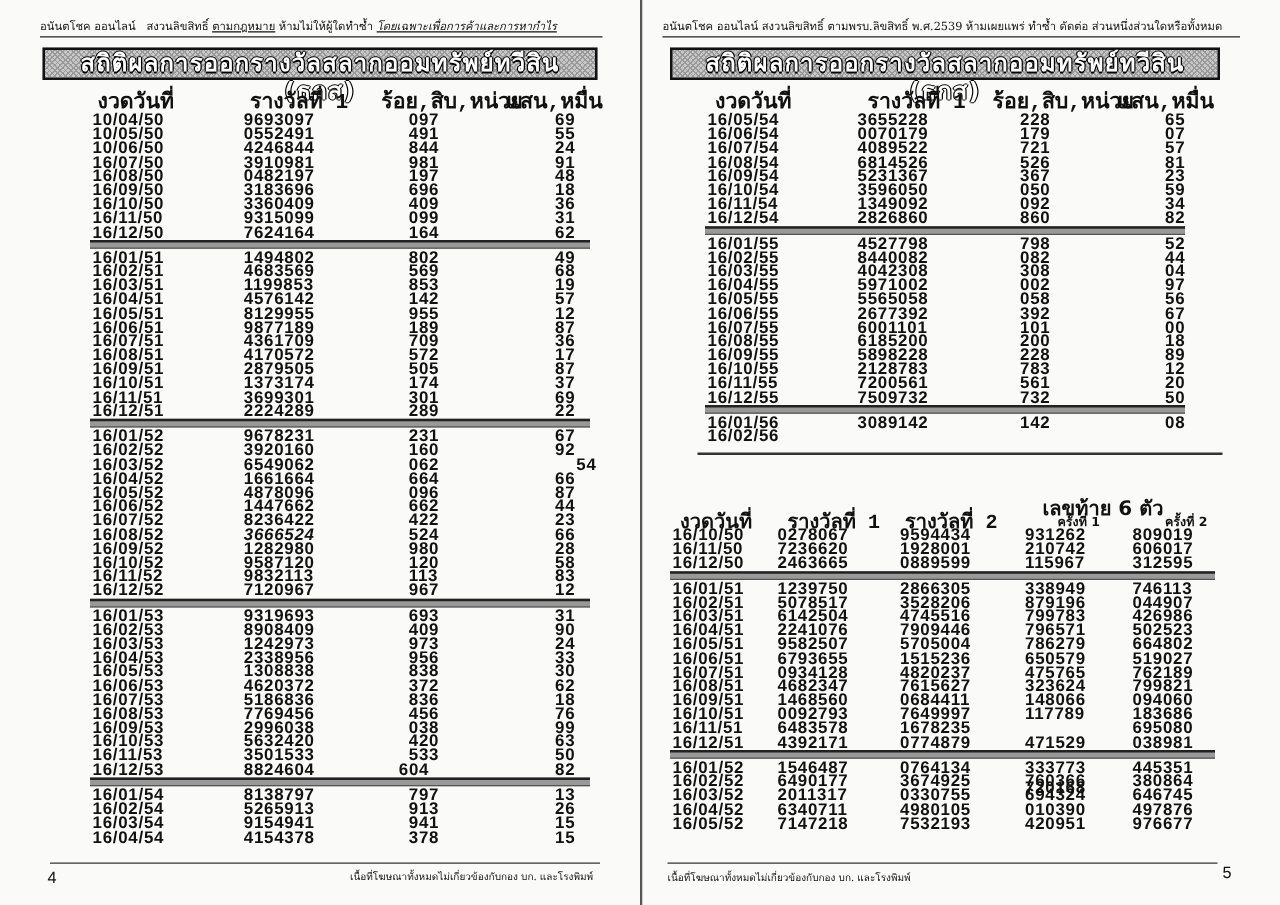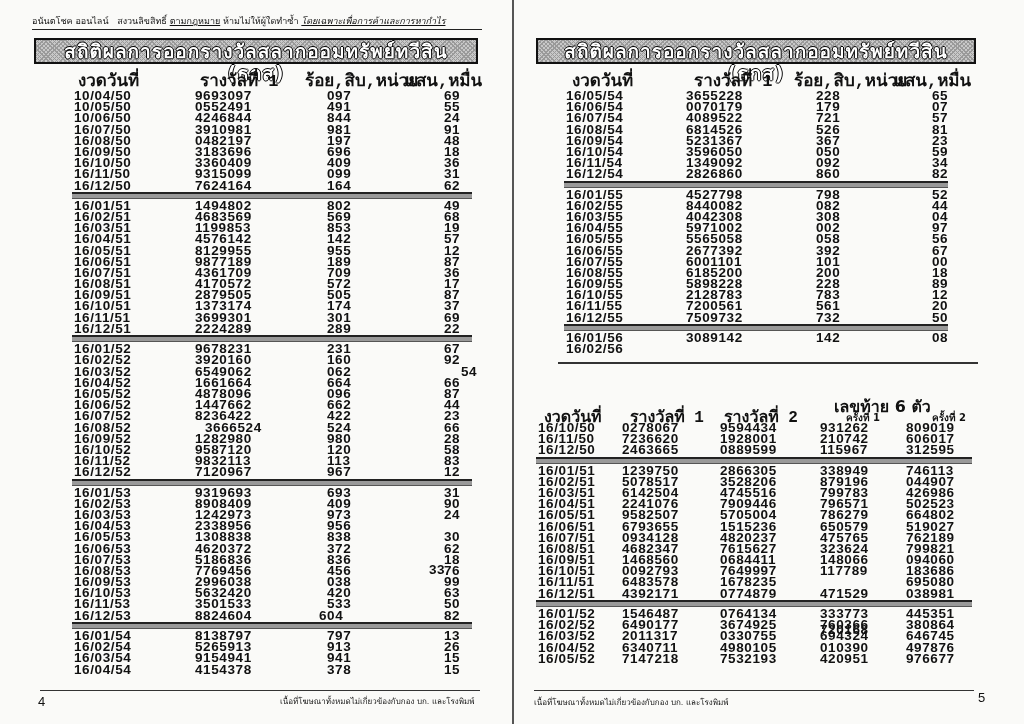--- a/index.html
+++ b/index.html
@@ -248,21 +248,21 @@
           <span style="left: 444px;">44</span>
         </div>
         <div class="row">
           <span style="left: 74px;">16/07/52</span>
           <span style="left: 195px;">8236422</span>
           <span style="left: 327px;">422</span>
           <span style="left: 444px;">23</span>
         </div>
         <div class="row">
           <span style="left: 74px;">16/08/52</span>
-          <span style="left: 205px;">3666524</span>
+          <span style="left: 195px; font-style: italic;">3666524</span>
           <span style="left: 327px;">524</span>
           <span style="left: 444px;">66</span>
         </div>
         <div class="row">
           <span style="left: 74px;">16/09/52</span>
           <span style="left: 195px;">1282980</span>
           <span style="left: 327px;">980</span>
           <span style="left: 444px;">28</span>
         </div>
         <div class="row">
@@ -301,21 +301,21 @@
         <div class="row">
           <span style="left: 74px;">16/03/53</span>
           <span style="left: 195px;">1242973</span>
           <span style="left: 327px;">973</span>
           <span style="left: 444px;">24</span>
         </div>
         <div class="row">
           <span style="left: 74px;">16/04/53</span>
           <span style="left: 195px;">2338956</span>
           <span style="left: 327px;">956</span>
-          <span style="left: 429px; margin-top: 44px;">33</span>
+          <span style="left: 444px;">33</span>
         </div>
         <div class="row">
           <span style="left: 74px;">16/05/53</span>
           <span style="left: 195px;">1308838</span>
           <span style="left: 327px;">838</span>
           <span style="left: 444px;">30</span>
         </div>
         <div class="row">
           <span style="left: 74px;">16/06/53</span>
           <span style="left: 195px;">4620372</span>
@@ -388,20 +388,21 @@
       </div>
     </div>
   <div class="hline" style="left:40px;top:690px;width:440px;"></div>
   <div class="pno" style="left:38px;top:694px;">4</div>
   <div class="foot" style="left:280px;top:695px;">เนื้อที่โฆษณาทั้งหมดไม่เกี่ยวข้องกับกอง บก. และโรงพิมพ์</div>
 </div>
 
 <div class="spine"></div>
 
 <div class="page right">
+  <div class="hdr-line" style="left:16px;top:14px;width:462px;">อนันตโชค ออนไลน์  สงวนลิขสิทธิ์ ตามพรบ.ลิขสิทธิ์ พ.ศ.2539 ห้ามเผยแพร่ ทำซ้ำ ดัดต่อ ส่วนหนึ่งส่วนใดหรือทั้งหมด</div>
   <div class="banner" style="left:22px;top:38px;width:436px;">สถิติผลการออกรางวัลสลากออมทรัพย์ทวีสิน (ธกส)</div>
   <div class="colhdr" style="left:58px;top:66px;">งวดวันที่</div>
   <div class="colhdr" style="left:180px;top:66px;">รางวัลที่ 1</div>
   <div class="colhdr" style="left:280px;top:66px;">ร้อย,สิบ,หน่วย</div>
   <div class="colhdr" style="left:380px;top:66px;">แสน,หมื่น</div>
   <div id="right-tables">
       <div class="rows" style="left: 0px; top: 90px;">
         <div class="row">
           <span style="left: 52px;">16/05/54</span>
           <span style="left: 172px;">3655228</span>

